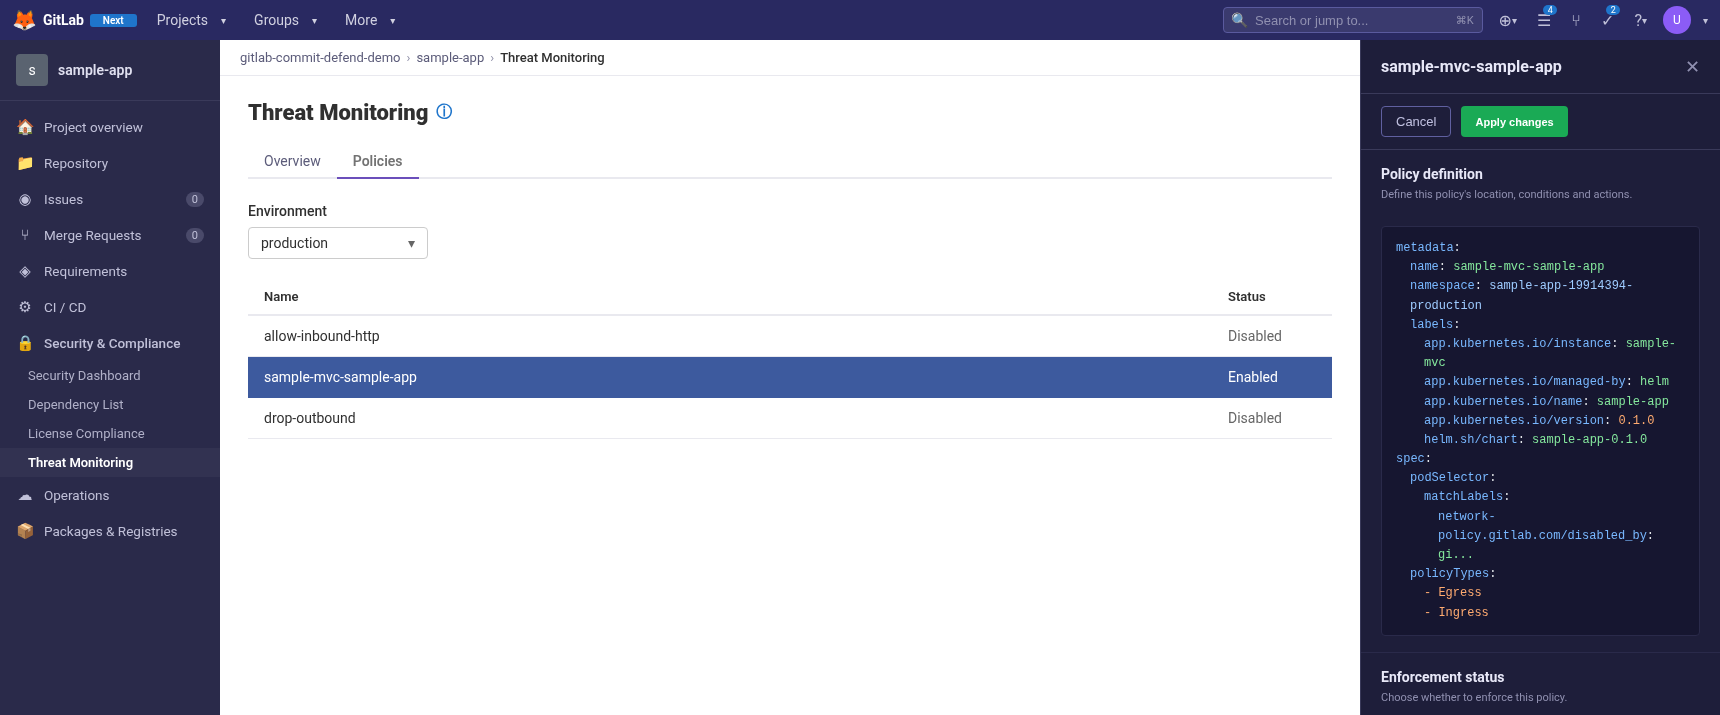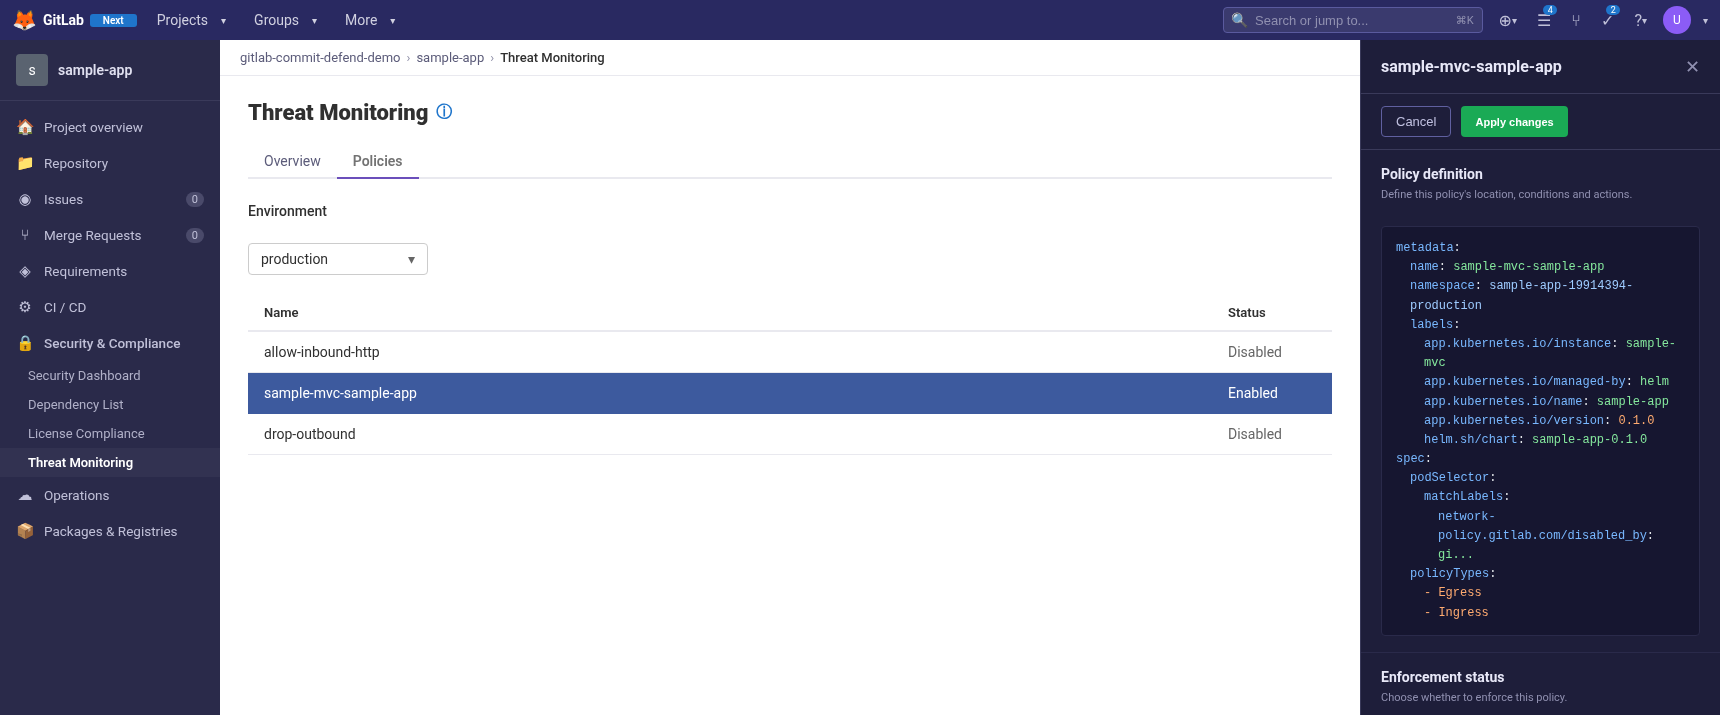--- a/index.html
+++ b/index.html
@@ -71,21 +71,21 @@
 
     
     .tabs { display: flex; border-bottom: 2px solid #e9e9ef; margin-bottom: 24px; }
     .tab {
       padding: 8px 16px; cursor: pointer; font-size: 14px; color: #5c5c7a;
       border-bottom: 2px solid transparent; margin-bottom: -2px;
     }
     .tab.active { color: #737373; font-weight: 600; border-bottom-color: #6b4fbb; }
 
     
-    .env-label { font-size: 14px; color: #303030; margin-bottom: 24px; font-weight: 500; }
+    .env-label { font-size: 14px; color: #303030; margin-bottom: 8px; font-weight: 500; }
     .env-select {
       display: flex; align-items: center; justify-content: space-between;
       border: 1px solid #ccc; border-radius: 4px; padding: 7px 12px;
       width: 180px; cursor: pointer; background: #fff; font-size: 14px;
     }
     .env-select .chevron { color: #666; }
 
     
     .policy-table { width: 100%; border-collapse: collapse; margin-top: 20px; }
     .policy-table th {

